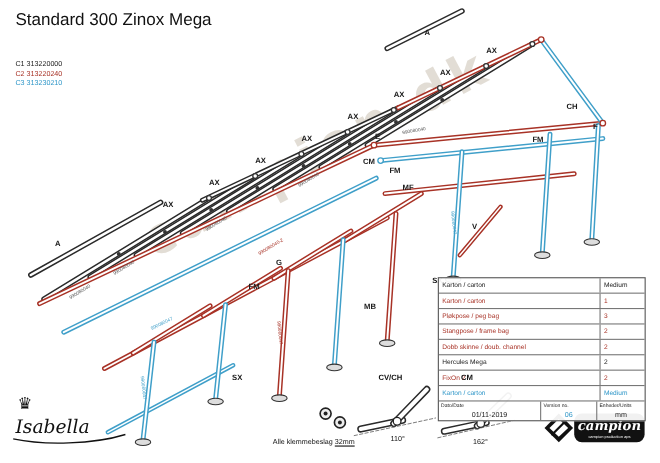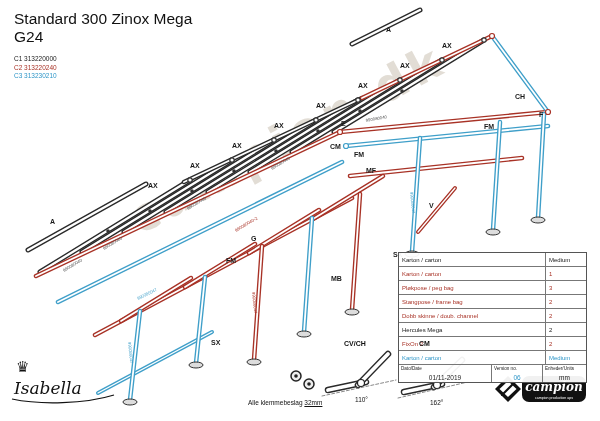--- a/index.html
+++ b/index.html
@@ -216,21 +216,20 @@
       <polygon points="508,381 516.5,389 508,397 499.5,389" fill="#fff"></polygon>
       <line x1="502" y1="395" x2="514" y2="383" stroke="#111" stroke-width="2"></line>
       <rect x="522" y="376" width="64" height="26" rx="7" fill="#111"></rect>
       <text class="script" x="554" y="391" font-size="12" font-weight="700" fill="#fff" text-anchor="middle">campion</text>
       <text x="554" y="398.5" font-size="3.6" fill="#fff" text-anchor="middle">campion production aps</text>
     </g>
   </svg>
 
   <div class="abs" id="title">
     <div class="t1">Standard 300 Zinox Mega</div>
-    <div class="t1">G24</div>
   </div>
   <div class="abs" id="codes">
       <div style="color: rgb(26, 26, 26);">C1 313220000</div>
       <div style="color: rgb(168, 50, 38);">C2 313220240</div>
       <div style="color: rgb(46, 150, 200);">C3 313230210</div>
     </div>
 
   <div class="ptable">
     <div id="ptable-rows">
         <div class="prow">

